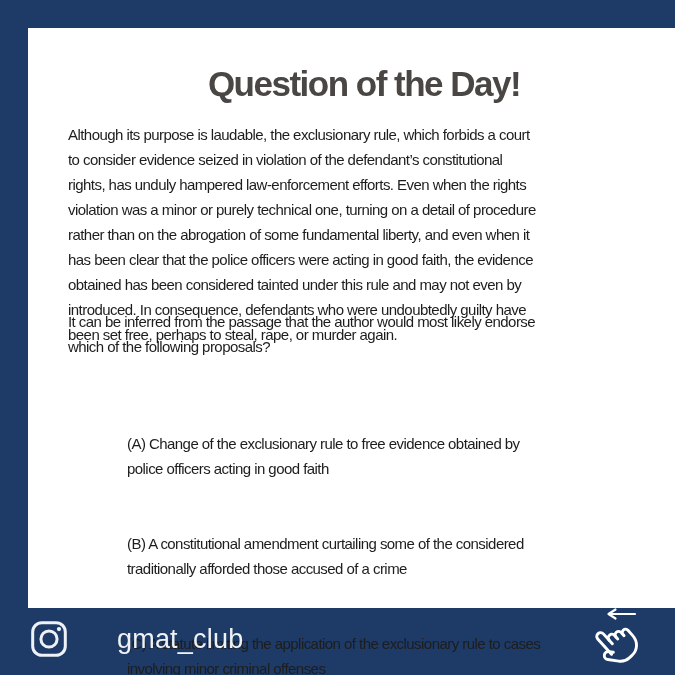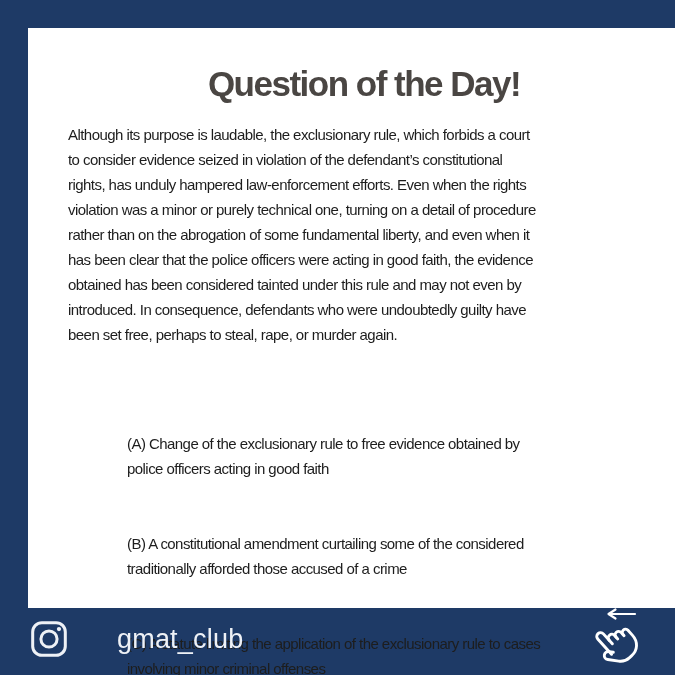--- a/index.html
+++ b/index.html
@@ -79,20 +79,22 @@
   <div class="title">Question of the Day!</div>
   <div class="bodytext passage">Although its purpose is laudable, the exclusionary rule, which forbids a court
 to consider evidence seized in violation of the defendant’s constitutional
 rights, has unduly hampered law-enforcement efforts. Even when the rights
 violation was a minor or purely technical one, turning on a detail of procedure
 rather than on the abrogation of some fundamental liberty, and even when it
 has been clear that the police officers were acting in good faith, the evidence
 obtained has been considered tainted under this rule and may not even by
 introduced. In consequence, defendants who were undoubtedly guilty have
 been set free, perhaps to steal, rape, or murder again.</div>
+  <div class="bodytext question">It can be inferred from the passage that the author would most likely endorse
+which of the following proposals?</div>
   <div class="bodytext choices">
     <div class="choice">(A) Change of the exclusionary rule to free evidence obtained by
 police officers acting in good faith</div>
     <div class="choice">(B) A constitutional amendment curtailing some of the considered
 traditionally afforded those accused of a crime</div>
     <div class="choice">(C) A statute limiting the application of the exclusionary rule to cases
 involving minor criminal offenses</div>
     <div class="choice">(D) Change of the exclusionary rule to allow any evidence, no clear
 how obtained, to be introduced in court</div>
     

